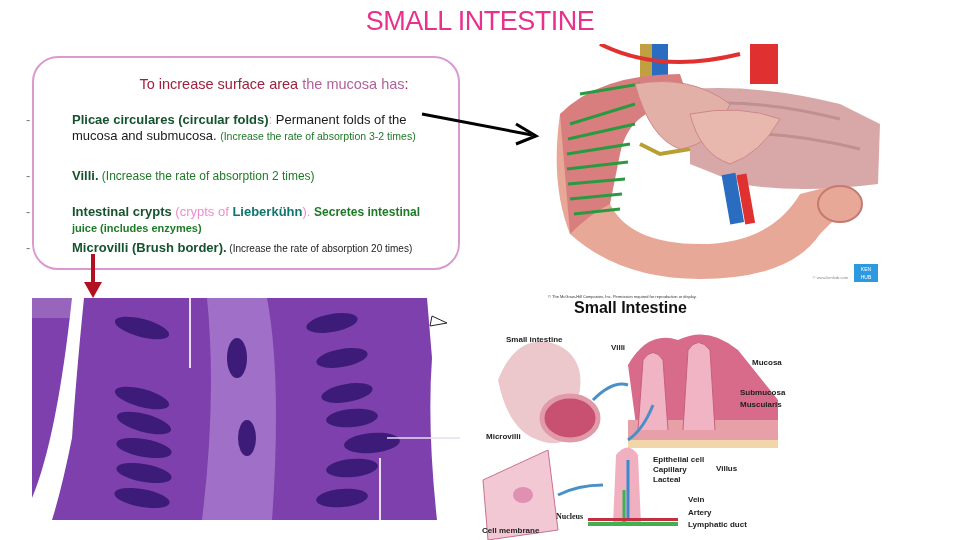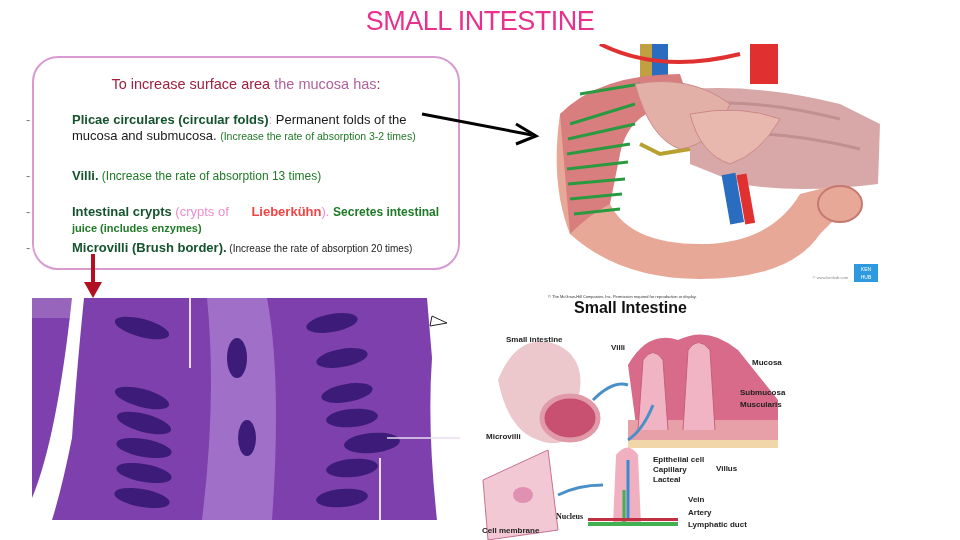--- a/index.html
+++ b/index.html
@@ -1,28 +1,28 @@
 <!DOCTYPE html>
 <html><head>
 <meta charset="utf-8">
 <style>
   html, body { margin:0; padding:0; }
   body { width:960px; height:540px; position:relative; overflow:hidden; background:#ffffff; font-family:"Liberation Sans", sans-serif; }
   .title { position:absolute; left:0; width:960px; top:6px; text-align:center; font-size:27px; color:#e8308c; letter-spacing:-0.5px; font-family:"Liberation Sans", sans-serif; }
   .box { position:absolute; left:32px; top:56px; width:428px; height:214px; border:2px solid #d99ad0; border-radius:26px; box-sizing:border-box; }
-  .box-heading { position:absolute; left:0; width:100%; top:18px; text-align:center; font-size:14.5px; color:#a0213e; }
+  .box-heading { position:absolute; left:0; width:100%; top:18px; text-align:center; font-size:14.5px; color:#a0213e;padding-left:28px; }
   .box-heading .accent { color:#b0609a; }
   .item { position:absolute; left:0; width:420px; font-size:13px; line-height:16px; }
   .bullet { position:absolute; left:-8px; color:#777; font-size:13px; }
   .item-body { position:absolute; left:38px; width:380px; }
   .term { color:#14532d; font-weight:bold; }
   .dark { color:#1a1a1a; }
   .green { color:#1e7a26; }
   .green-small { color:#1e7a26; font-size:10.5px; }
-  .red-bold { color:#ef4444; font-weight:bold;margin-left:19px; }
+  .red-bold { color:#0f766e; font-weight:bold; }
   .pink-light { color:#ee8ccd; }
   .green-bold { color:#1e7a26; font-weight:bold; font-size:12px; }
 
   .img { position:absolute; overflow:hidden; }
   .anatomy { left:540px; top:44px; width:340px; height:242px; }
   .histo { left:32px; top:298px; width:428px; height:222px; background:#7a3fa8; }
   .diagram { left:478px; top:290px; width:320px; height:250px; background:#fff; }
 
   .hub-badge { position:absolute; right:2px; bottom:4px; width:24px; height:18px; background:#2d9ae0; color:#fff; font-size:5px; text-align:center; line-height:8px; padding-top:1px; box-sizing:border-box; }
   .credit { position:absolute; right:32px; bottom:6px; font-size:4px; color:#888; }
@@ -44,21 +44,21 @@
     <span class="bullet">-</span>
     <div class="item-body">
       <span class="term">Plicae circulares (circular folds)</span><span class="pink-light">: </span><span class="dark">Permanent folds of the</span><br>
       <span class="dark">mucosa and submucosa. </span><span class="green-small">(Increase the rate of absorption 3-2 times)</span>
     </div>
   </div>
 
   <div class="item" style="top:110px;">
     <span class="bullet">-</span>
     <div class="item-body">
-      <span class="term">Villi.</span><span class="green" style="font-size:12px;"> (Increase the rate of absorption 13 times)</span>
+      <span class="term">Villi.</span><span class="green" style="font-size:12px;"> (Increase the rate of absorption 2 times)</span>
     </div>
   </div>
 
   <div class="item" style="top:146px;">
     <span class="bullet">-</span>
     <div class="item-body">
       <span class="term">Intestinal crypts</span><span class="pink-light"> (crypts of </span><span class="red-bold">Lieberkühn</span><span class="pink-light">). </span><span class="green-bold">Secretes intestinal</span><br>
       <span class="green-bold" style="font-size:11px;">juice (includes enzymes)</span>
     </div>
   </div>

